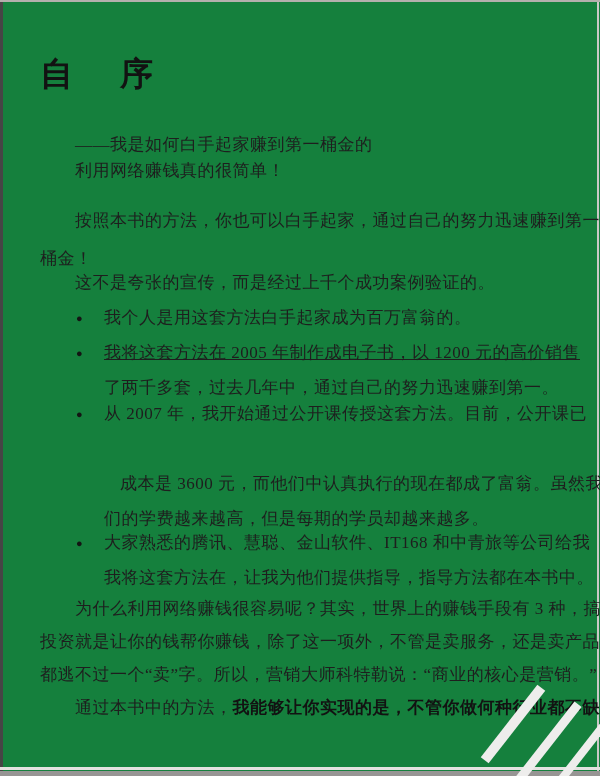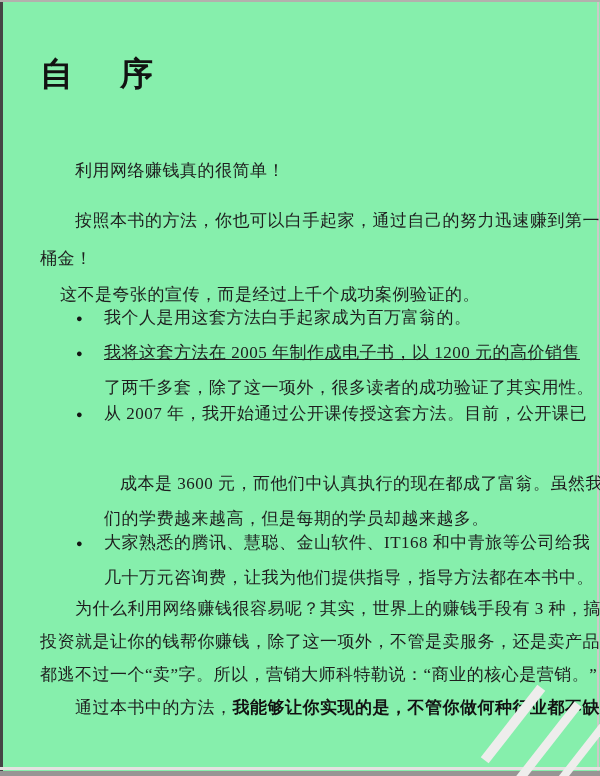--- a/index.html
+++ b/index.html
@@ -1,19 +1,19 @@
 <!DOCTYPE html>
 <html><head>
 <meta charset="utf-8">
 <style>
   html,body{margin:0;padding:0;background:#e9e9e9;}
   .page{
     position:relative;
     width:600px;height:776px;
-    background:#86efac;
+    background:#15803d;
     overflow:hidden;
     font-family:"Liberation Serif","DejaVu Serif",serif;
     color:#1e1e1e;
   }
   
   .edge-top{position:absolute;top:0;left:0;width:600px;height:2px;background:#b4b0ad;}
   .edge-left{position:absolute;top:2px;left:0;width:3px;height:774px;background:#454545;}
   .edge-right{position:absolute;top:2px;left:597px;width:2px;height:774px;background:#cbc9c7;}
   .edge-bottom{position:absolute;top:771px;left:0;width:600px;height:5px;background:#979594;}
   .edge-bottom-shadow{position:absolute;top:767px;left:0;width:600px;height:3px;background:#e4e2e0;}
@@ -50,40 +50,41 @@
 <div class="page">
 
   <div class="edge-top"></div>
   <div class="edge-left"></div>
   <div class="edge-right"></div>
   <div class="edge-bottom-shadow"></div>
   <div class="edge-bottom"></div>
 
   <h1 class="title">自　序</h1>
 
+  <div class="line" style="top:134px;left:75px;">——我是如何白手起家赚到第一桶金的</div>
   <div class="line" style="top:160px;left:75px;">利用网络赚钱真的很简单！</div>
   <div class="line" style="top:210px;left:75px;">按照本书的方法，你也可以白手起家，通过自己的努力迅速赚到第一</div>
   <div class="line" style="top:248px;left:40px;">桶金！</div>
-  <div class="line" style="top:272px;left:60px;margin-top:12px;">这不是夸张的宣传，而是经过上千个成功案例验证的。</div>
+  <div class="line" style="top:272px;left:75px;">这不是夸张的宣传，而是经过上千个成功案例验证的。</div>
 
   <span class="bullet" style="top:307px;left:76px;">●</span>
   <div class="line" style="top:307px;left:104px;">我个人是用这套方法白手起家成为百万富翁的。</div>
 
   <span class="bullet" style="top:342px;left:76px;">●</span>
   <div class="line" style="top:342px;left:104px;text-decoration:underline;">我将这套方法在 2005 年制作成电子书，以 1200 元的高价销售</div>
-  <div class="line" style="top:377px;left:104px;">了两千多套，除了这一项外，很多读者的成功验证了其实用性。</div>
+  <div class="line" style="top:377px;left:104px;">了两千多套，过去几年中，通过自己的努力迅速赚到第一。</div>
 
   <span class="bullet" style="top:403px;left:76px;">●</span>
   <div class="line" style="top:403px;left:104px;">从 2007 年，我开始通过公开课传授这套方法。目前，公开课已</div>
   <div class="line" style="top:473px;left:120px;">成本是 3600 元，而他们中认真执行的现在都成了富翁。虽然我</div>
   <div class="line" style="top:508px;left:104px;text-align:center;">们的学费越来越高，但是每期的学员却越来越多。</div>
 
   <span class="bullet" style="top:532px;left:76px;">●</span>
   <div class="line" style="top:532px;left:104px;">大家熟悉的腾讯、慧聪、金山软件、IT168 和中青旅等公司给我</div>
-  <div class="line" style="top:567px;left:104px;">几十万元咨询费，让我为他们提供指导，指导方法都在本书中。</div>
+  <div class="line" style="top:567px;left:104px;">我将这套方法在，让我为他们提供指导，指导方法都在本书中。</div>
 
   <div class="line" style="top:598px;left:75px;">为什么利用网络赚钱很容易呢？其实，世界上的赚钱手段有 3 种，搞</div>
   <div class="line" style="top:631px;left:40px;">投资就是让你的钱帮你赚钱，除了这一项外，不管是卖服务，还是卖产品，</div>
   <div class="line" style="top:664px;left:40px;">都逃不过一个“卖”字。所以，营销大师科特勒说：“商业的核心是营销。”</div>
 
   <div class="line" style="top:697px;left:75px;">
     <span>通过本书中的方法，</span><span class="closing-bold">我能够让你实现的是，不管你做何种行业都不缺</span>
   </div>
 
   <div class="watermark">

